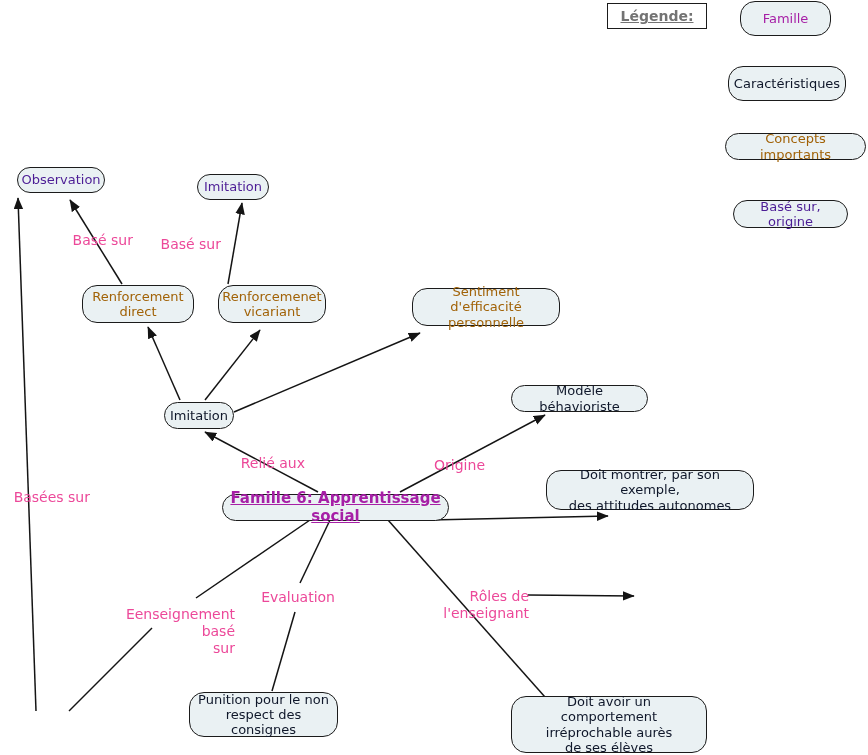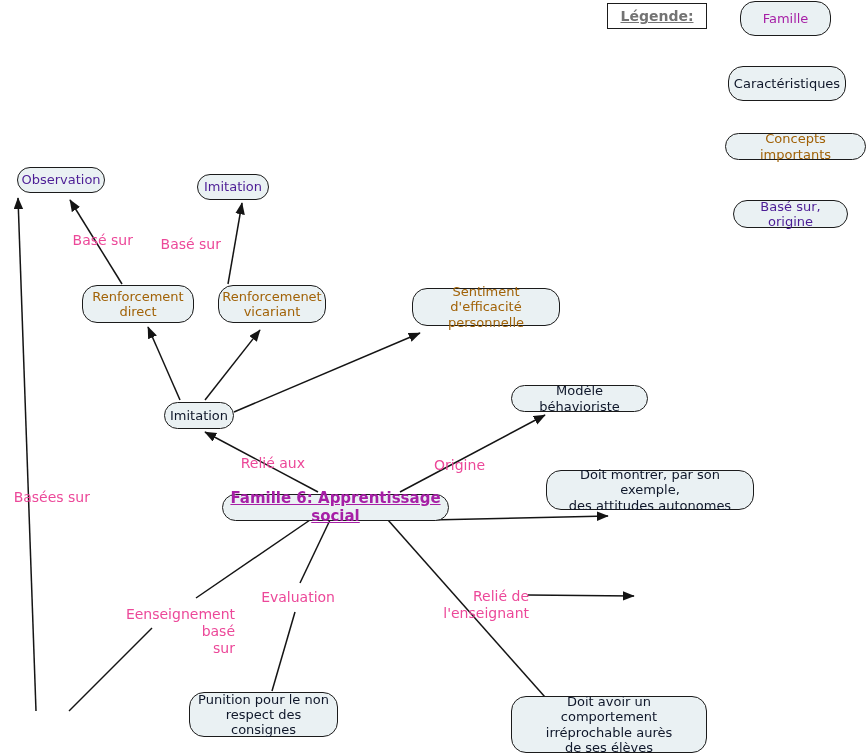--- a/index.html
+++ b/index.html
@@ -158,21 +158,21 @@
 
   <div class="edge-label" style="left:233px; top:455px; width:72px;">Relié aux</div>
 
   <div class="edge-label" style="left:425px; top:457px; width:60px;">Origine</div>
 
   <div class="edge-label" style="left:105px; top:606px; width:130px;">Eenseignement basé
 sur</div>
 
   <div class="edge-label" style="left:261px; top:589px; width:74px;">Evaluation</div>
 
-  <div class="edge-label" style="left:389px; top:588px; width:140px;">Relié de l'enseignant</div>
+  <div class="edge-label" style="left:389px; top:588px; width:140px;">Rôles de l'enseignant</div>
 
   <div id="legend-title">Légende:</div>
 
   <div class="node family" style="left:740px; top:1px;   width:91px;  height:35px; text-decoration:none; font-size:13px; font-weight:normal;">Famille</div>
 
   <div class="node carac" style="left:728px; top:66px;  width:118px; height:35px;">Caractéristiques</div>
 
   <div class="node concept" style="left:725px; top:133px; width:141px; height:27px;">Concepts importants</div>
 
   <div class="node basesur" style="left:733px; top:200px; width:115px; height:28px;">Basé sur, origine</div>

